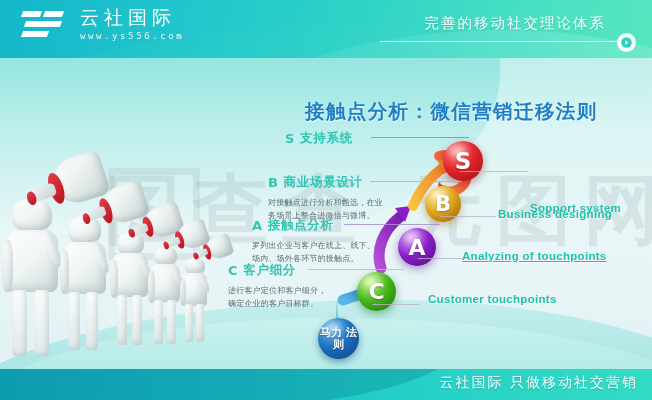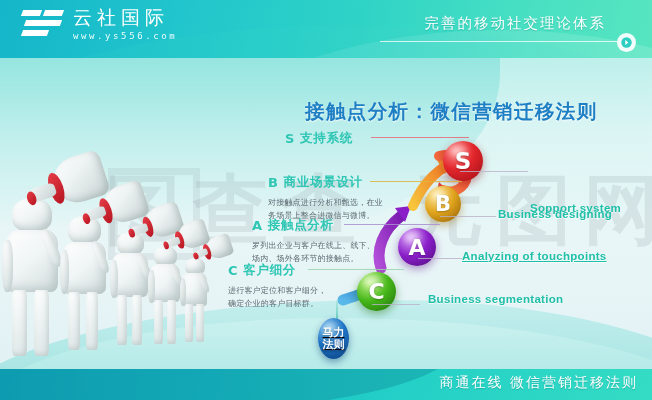--- a/index.html
+++ b/index.html
@@ -24,21 +24,21 @@
     border-radius:50% 50% 0 0 / 100% 100% 0 0;
     background:linear-gradient(100deg,#19bcc9 0%,#2ccfc9 40%,#59e6c0 100%);
     opacity:.55;
   }
   .topbar .swoosh2{
     position:absolute;left:180px;top:30px;width:640px;height:150px;
     border-radius:50% 50% 0 0 / 100% 100% 0 0;
     background:linear-gradient(90deg,rgba(255,255,255,.10),rgba(255,255,255,.28));
     opacity:.6;
   }
-  .logo-wrap{position:absolute;left:22px;top:8px;display:flex;align-items:flex-start;gap:9px;}
+  .logo-wrap{position:absolute;left:22px;top:8px;display:flex;align-items:flex-end;gap:16px;}
   .logo-mark{
     position:relative;width:42px;height:32px;
   }
   .logo-mark .b1,.logo-mark .b2,.logo-mark .b3,.logo-mark .b4{
     position:absolute;background:#ffffff;
   }
   .logo-mark .b1{left:0;top:2px;width:19px;height:6px;transform:skewX(-20deg);}
   .logo-mark .b2{left:22px;top:2px;width:19px;height:6px;transform:skewX(-20deg);}
   .logo-mark .b3{left:3px;top:12px;width:36px;height:6px;transform:skewX(-20deg);}
   .logo-mark .b4{left:0;top:22px;width:26px;height:6px;transform:skewX(-20deg);}
@@ -181,24 +181,24 @@
          box-shadow:0 3px 8px rgba(140,20,25,.45);}
   .sph-b{background:radial-gradient(circle at 32% 26%,#ffe79a 0%,#e0a41c 48%,#8e5b05 100%);
          box-shadow:0 3px 8px rgba(150,105,10,.45);}
   .sph-a{background:radial-gradient(circle at 32% 26%,#d89cf5 0%,#8a1fc9 48%,#4d0a78 100%);
          box-shadow:0 3px 8px rgba(95,15,140,.45);}
   .sph-c{background:radial-gradient(circle at 32% 26%,#c6f58c 0%,#46b71a 48%,#1d6f06 100%);
          box-shadow:0 3px 8px rgba(35,110,10,.45);}
 
   
   .ball-ml{
-    position:absolute;left:318px;top:318px;width:31px;height:41px;border-radius:50%;
+    position:absolute;left:318px;top:318px;width:41px;height:41px;border-radius:50%;
     background:radial-gradient(circle at 33% 26%,#7fc4ef 0%,#1d72c4 45%,#0b3f7e 100%);
     box-shadow:0 3px 7px rgba(10,60,120,.45);
-    display:flex;align-items:center;justify-content:center;text-decoration:underline;
+    display:flex;align-items:center;justify-content:center;
   }
   .ball-ml .ml-txt{
     position:relative;z-index:2;color:#ffffff;font-size:11px;line-height:1.05;
     text-align:center;font-weight:700;letter-spacing:0;
     font-family:"DejaVu Sans","Liberation Sans",sans-serif;
     text-shadow:0 1px 2px rgba(0,0,0,.35);
   }
   .ball-ml::after{
     content:"";position:absolute;left:17%;top:10%;width:40%;height:26%;
     border-radius:50%;background:rgba(255,255,255,.45);filter:blur(3px);
@@ -440,26 +440,26 @@
       <span>客户细分</span>
     </div>
     <div class="step-rule" style="left:80px;top:7px;width:96px;background:#9ed4b0;"></div>
     <div class="step-desc">进行客户定位和客户细分，
 确定企业的客户目标群。</div>
   </div>
   <div class="sphere sph-c" style="left:357px;top:272px;width:39px;height:39px;font-size:22px;">
     <span>C</span>
   </div>
   <div class="en-lead" style="left:372px;top:304px;width:48px;"></div>
-  <div class="en" style="left:428px;top:293px;">Business segmentation</div>
+  <div class="en" style="left:428px;top:293px;">Customer touchpoints</div>
 
   <div class="ball-stem"></div>
   <div class="ball-ml">
     <div class="ml-txt">马力
 法则</div>
   </div>
 
   <div class="bottombar">
     <div class="bswoosh"></div>
-    <div class="bottom-text">商通在线  微信营销迁移法则</div>
+    <div class="bottom-text">云社国际  只做移动社交营销</div>
   </div>
 
 </div>
 
 </body></html>

